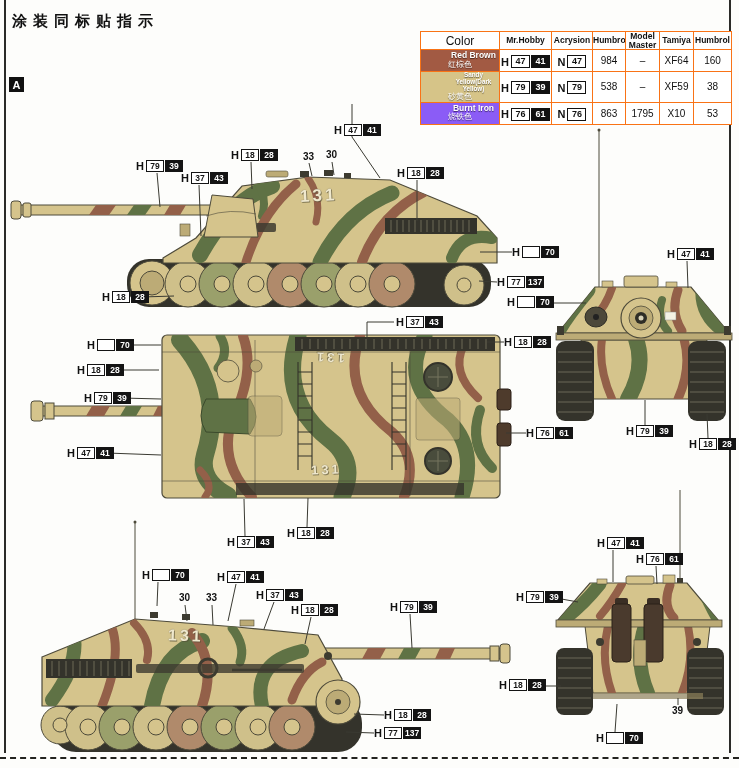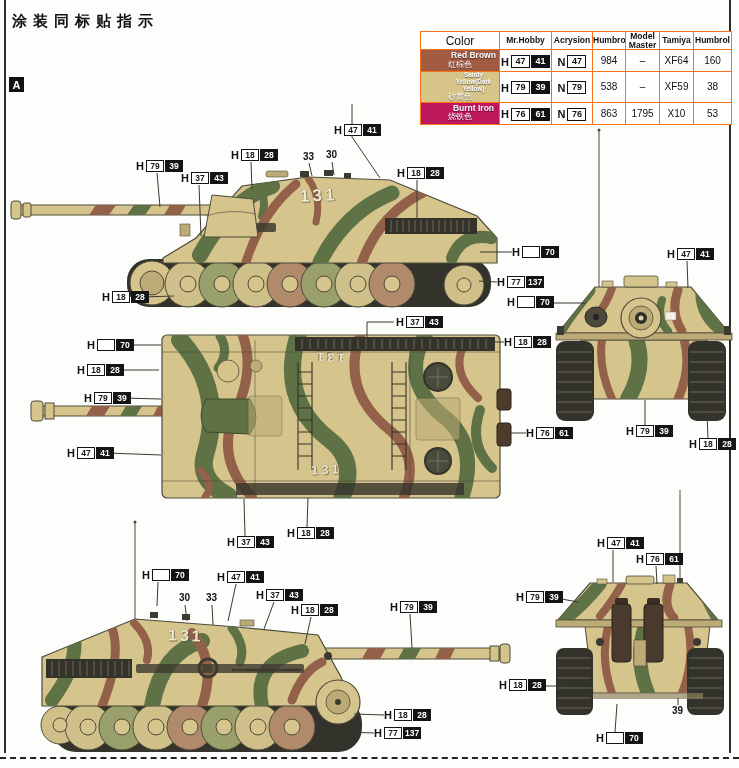--- a/index.html
+++ b/index.html
@@ -120,21 +120,21 @@
           <td><span class="tchip">
               <span class="hl">N</span>
               <span class="wb">79</span>
             </span></td>
           <td class="val">538</td>
           <td class="val">–</td>
           <td class="val">XF59</td>
           <td class="val">38</td>
         </tr>
         <tr>
-          <td class="color-cell" style="background: #be185d;">
+          <td class="color-cell" style="background: #8b5cf6;">
             <div class="cname">Burnt Iron</div>
             <div class="ccn">烧铁色</div>
           </td>
           <td><span class="tchip">
               <span class="hl">H</span>
               <span class="wb">76</span>
               <span class="bb">61</span>
             </span></td>
           <td><span class="tchip">
               <span class="hl">N</span>

